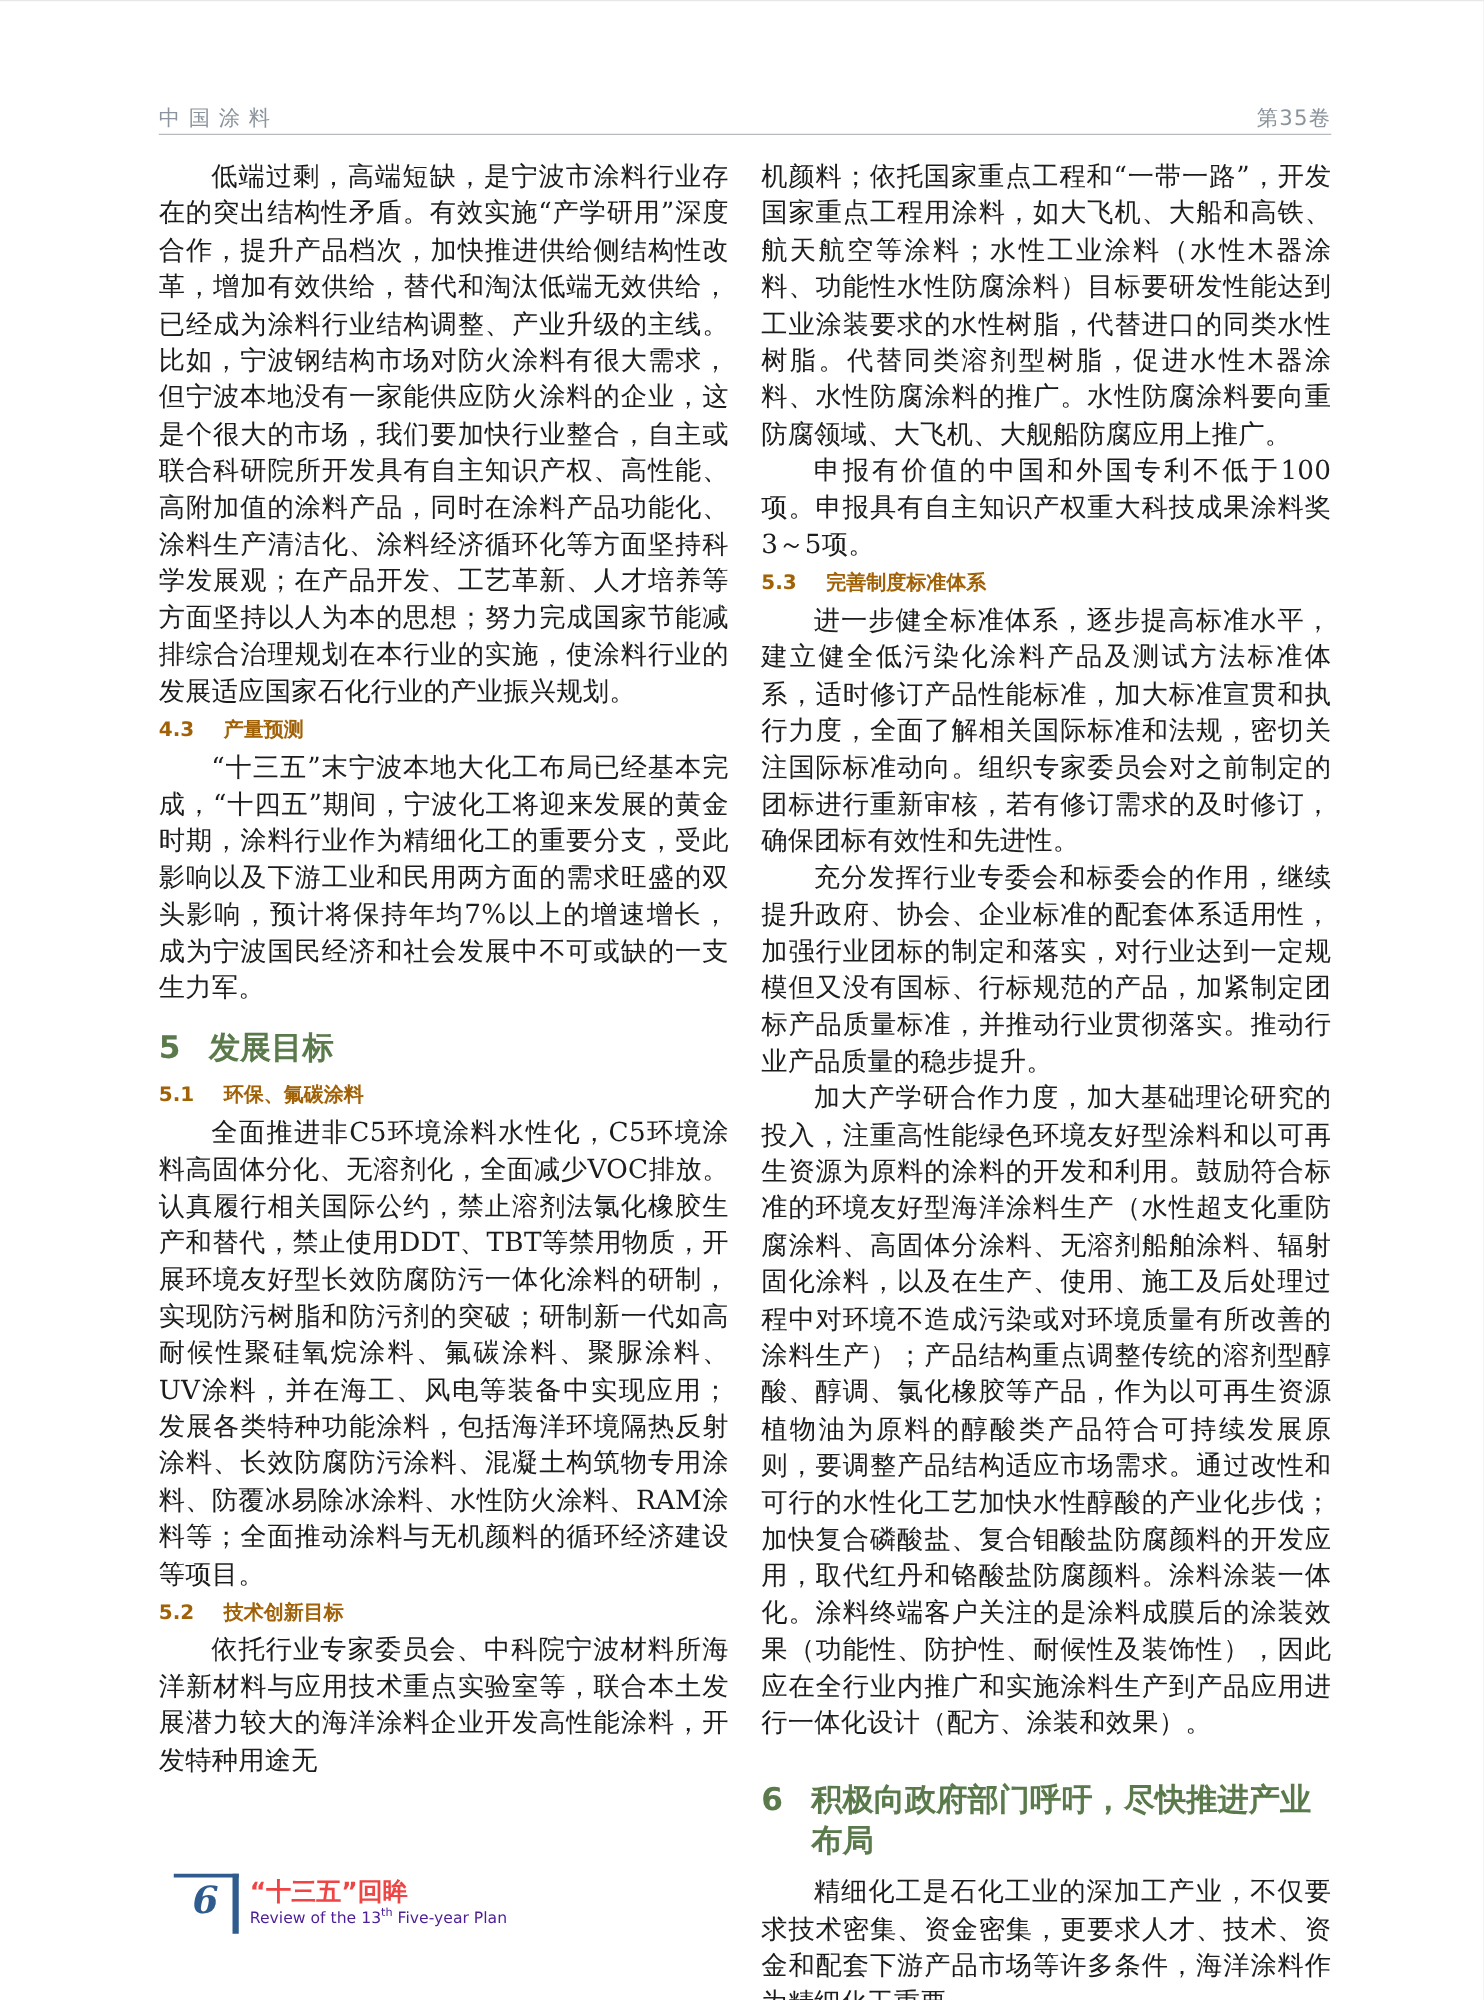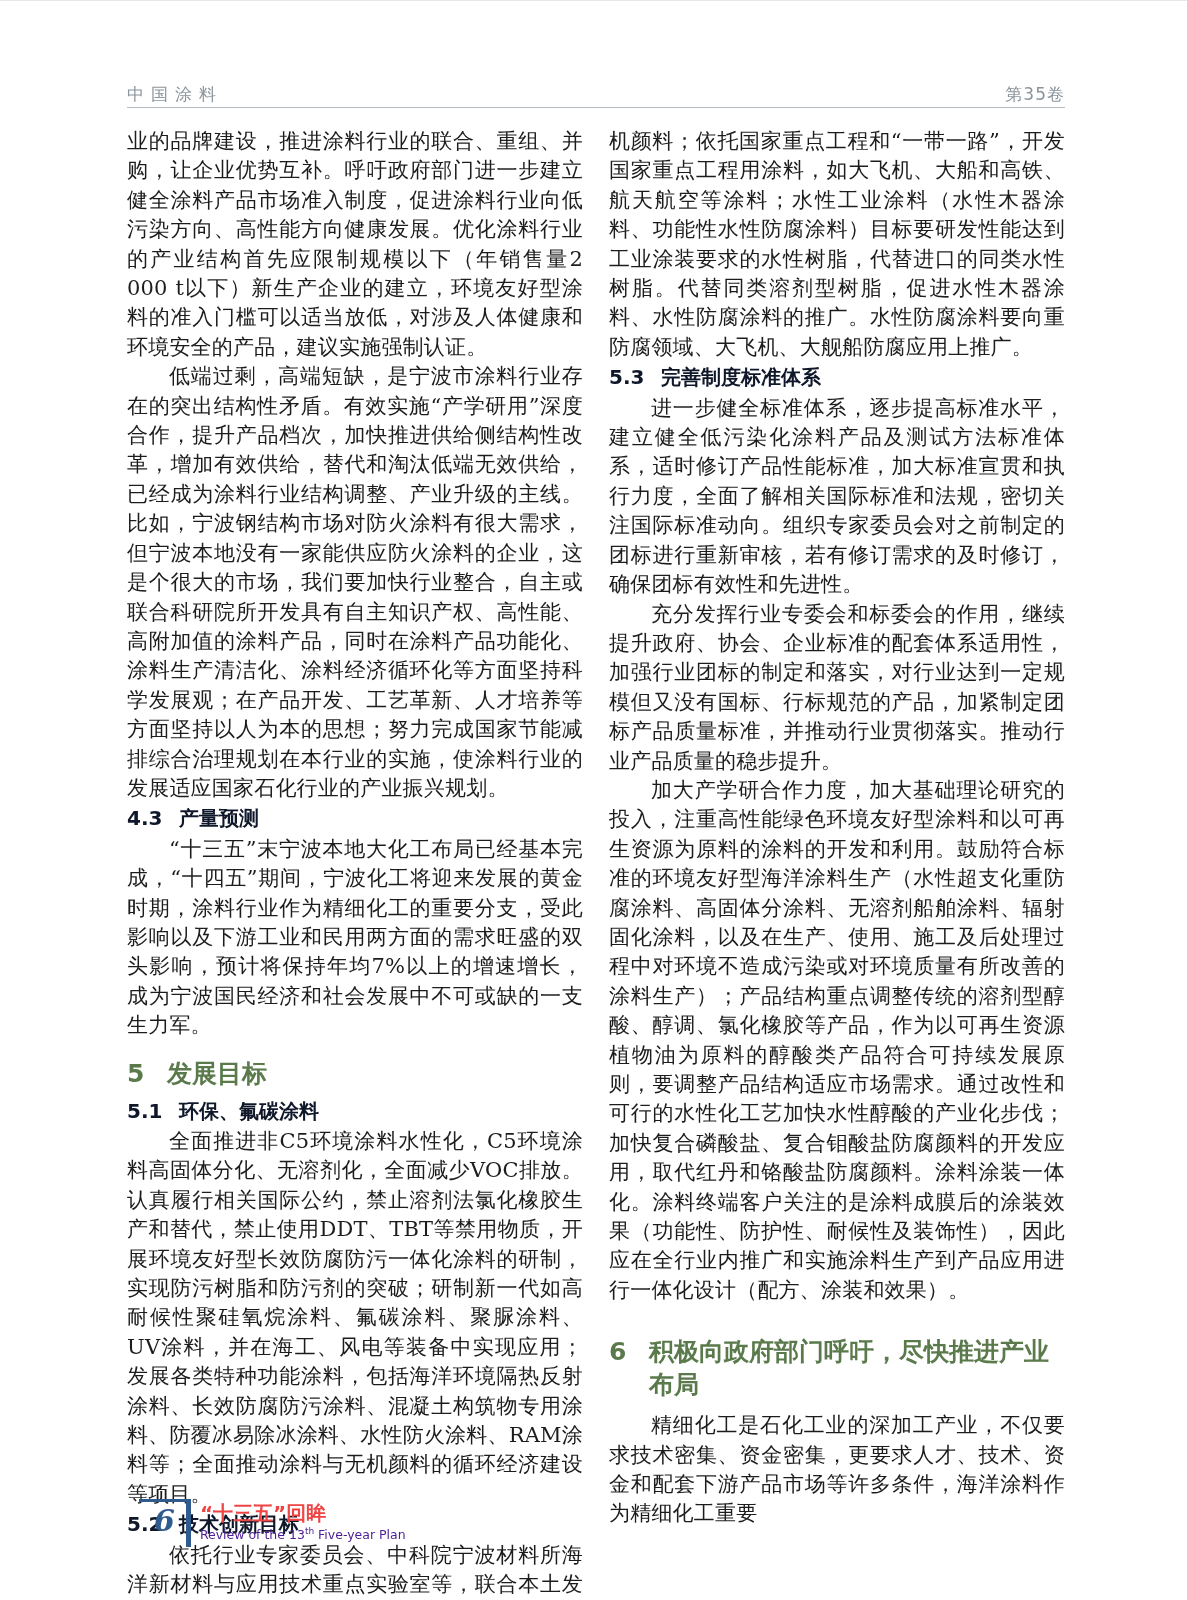--- a/index.html
+++ b/index.html
@@ -56,24 +56,24 @@
     line-height: 33px;
     font-weight: bold;
     color: #5a7a4c;
   }
   h2.sec .num { flex: 0 0 40px; }
   h2.sec.sec6 { margin-top: 30px; margin-bottom: 10px; }
   h3.subsec {
     display: flex;
     margin: 1px 0;
     font-family: "DejaVu Sans", "Liberation Sans", sans-serif;
-    font-size: 20px;
+    font-size: 16px;
     line-height: 29.4px;
     font-weight: bold;
-    color: #0f172a;
+    color: #a16207;
   }
   h3.subsec .num { flex: 0 0 52px; }
   
   .footer {
     position: absolute;
     left: 139px; top: 1498px;
     display: flex;
     align-items: flex-start;
   }
   .pagenum-box {
@@ -113,21 +113,20 @@
 
   <div class="header">
     <span class="journal">中国涂料</span>
     <span class="volume">第35卷</span>
   </div>
   <div class="header-rule"></div>
 
   <div class="content">
 
     <div class="col">
-      <p class="body">业的品牌建设，推进涂料行业的联合、重组、并购，让企业优势互补。呼吁政府部门进一步建立健全涂料产品市场准入制度，促进涂料行业向低污染方向、高性能方向健康发展。优化涂料行业的产业结构首先应限制规模以下（年销售量2 000 t以下）新生产企业的建立，环境友好型涂料的准入门槛可以适当放低，对涉及人体健康和环境安全的产品，建议实施强制认证。</p>
       <p class="body ind">低端过剩，高端短缺，是宁波市涂料行业存在的突出结构性矛盾。有效实施“产学研用”深度合作，提升产品档次，加快推进供给侧结构性改革，增加有效供给，替代和淘汰低端无效供给，已经成为涂料行业结构调整、产业升级的主线。比如，宁波钢结构市场对防火涂料有很大需求，但宁波本地没有一家能供应防火涂料的企业，这是个很大的市场，我们要加快行业整合，自主或联合科研院所开发具有自主知识产权、高性能、高附加值的涂料产品，同时在涂料产品功能化、涂料生产清洁化、涂料经济循环化等方面坚持科学发展观；在产品开发、工艺革新、人才培养等方面坚持以人为本的思想；努力完成国家节能减排综合治理规划在本行业的实施，使涂料行业的发展适应国家石化行业的产业振兴规划。</p>
       <h3 class="subsec">
         <span class="num">4.3</span>
         <span>产量预测</span>
       </h3>
       <p class="body ind">“十三五”末宁波本地大化工布局已经基本完成，“十四五”期间，宁波化工将迎来发展的黄金时期，涂料行业作为精细化工的重要分支，受此影响以及下游工业和民用两方面的需求旺盛的双头影响，预计将保持年均7%以上的增速增长，成为宁波国民经济和社会发展中不可或缺的一支生力军。</p>
       <h2 class="sec">
         <span class="num">5</span>
         <span>发展目标</span>
       </h2>
@@ -138,20 +137,21 @@
       <p class="body ind">全面推进非C5环境涂料水性化，C5环境涂料高固体分化、无溶剂化，全面减少VOC排放。认真履行相关国际公约，禁止溶剂法氯化橡胶生产和替代，禁止使用DDT、TBT等禁用物质，开展环境友好型长效防腐防污一体化涂料的研制，实现防污树脂和防污剂的突破；研制新一代如高耐候性聚硅氧烷涂料、氟碳涂料、聚脲涂料、UV涂料，并在海工、风电等装备中实现应用；发展各类特种功能涂料，包括海洋环境隔热反射涂料、长效防腐防污涂料、混凝土构筑物专用涂料、防覆冰易除冰涂料、水性防火涂料、RAM涂料等；全面推动涂料与无机颜料的循环经济建设等项目。</p>
       <h3 class="subsec">
         <span class="num">5.2</span>
         <span>技术创新目标</span>
       </h3>
       <p class="body ind">依托行业专家委员会、中科院宁波材料所海洋新材料与应用技术重点实验室等，联合本土发展潜力较大的海洋涂料企业开发高性能涂料，开发特种用途无</p>
     </div>
 
     <div class="col">
       <p class="body">机颜料；依托国家重点工程和“一带一路”，开发国家重点工程用涂料，如大飞机、大船和高铁、航天航空等涂料；水性工业涂料（水性木器涂料、功能性水性防腐涂料）目标要研发性能达到工业涂装要求的水性树脂，代替进口的同类水性树脂。代替同类溶剂型树脂，促进水性木器涂料、水性防腐涂料的推广。水性防腐涂料要向重防腐领域、大飞机、大舰船防腐应用上推广。</p>
+      <p class="body ind">申报有价值的中国和外国专利不低于100项。申报具有自主知识产权重大科技成果涂料奖3～5项。</p>
       <h3 class="subsec">
         <span class="num">5.3</span>
         <span>完善制度标准体系</span>
       </h3>
       <p class="body ind">进一步健全标准体系，逐步提高标准水平，建立健全低污染化涂料产品及测试方法标准体系，适时修订产品性能标准，加大标准宣贯和执行力度，全面了解相关国际标准和法规，密切关注国际标准动向。组织专家委员会对之前制定的团标进行重新审核，若有修订需求的及时修订，确保团标有效性和先进性。</p>
       <p class="body ind">充分发挥行业专委会和标委会的作用，继续提升政府、协会、企业标准的配套体系适用性，加强行业团标的制定和落实，对行业达到一定规模但又没有国标、行标规范的产品，加紧制定团标产品质量标准，并推动行业贯彻落实。推动行业产品质量的稳步提升。</p>
       <p class="body ind">加大产学研合作力度，加大基础理论研究的投入，注重高性能绿色环境友好型涂料和以可再生资源为原料的涂料的开发和利用。鼓励符合标准的环境友好型海洋涂料生产（水性超支化重防腐涂料、高固体分涂料、无溶剂船舶涂料、辐射固化涂料，以及在生产、使用、施工及后处理过程中对环境不造成污染或对环境质量有所改善的涂料生产）；产品结构重点调整传统的溶剂型醇酸、醇调、氯化橡胶等产品，作为以可再生资源植物油为原料的醇酸类产品符合可持续发展原则，要调整产品结构适应市场需求。通过改性和可行的水性化工艺加快水性醇酸的产业化步伐；加快复合磷酸盐、复合钼酸盐防腐颜料的开发应用，取代红丹和铬酸盐防腐颜料。涂料涂装一体化。涂料终端客户关注的是涂料成膜后的涂装效果（功能性、防护性、耐候性及装饰性），因此应在全行业内推广和实施涂料生产到产品应用进行一体化设计（配方、涂装和效果）。</p>
       <h2 class="sec sec6">
         <span class="num">6</span>
         <span>积极向政府部门呼吁，尽快推进产业布局</span>

